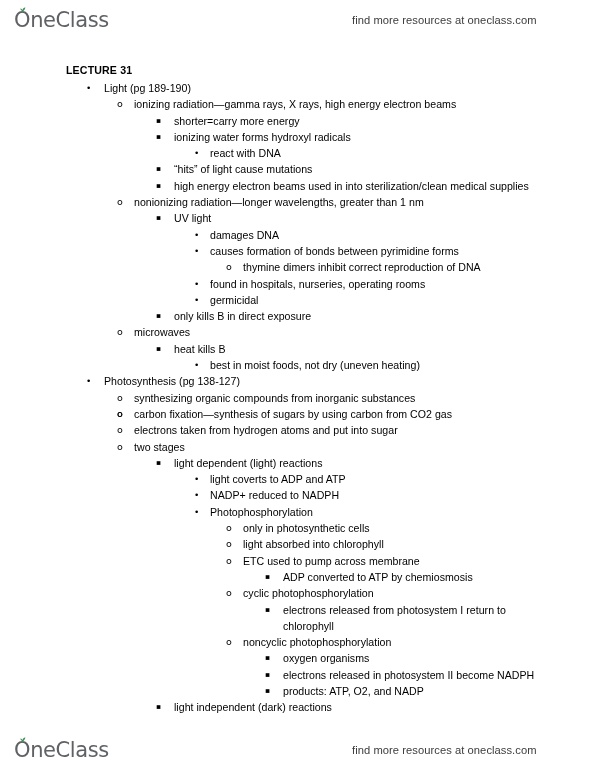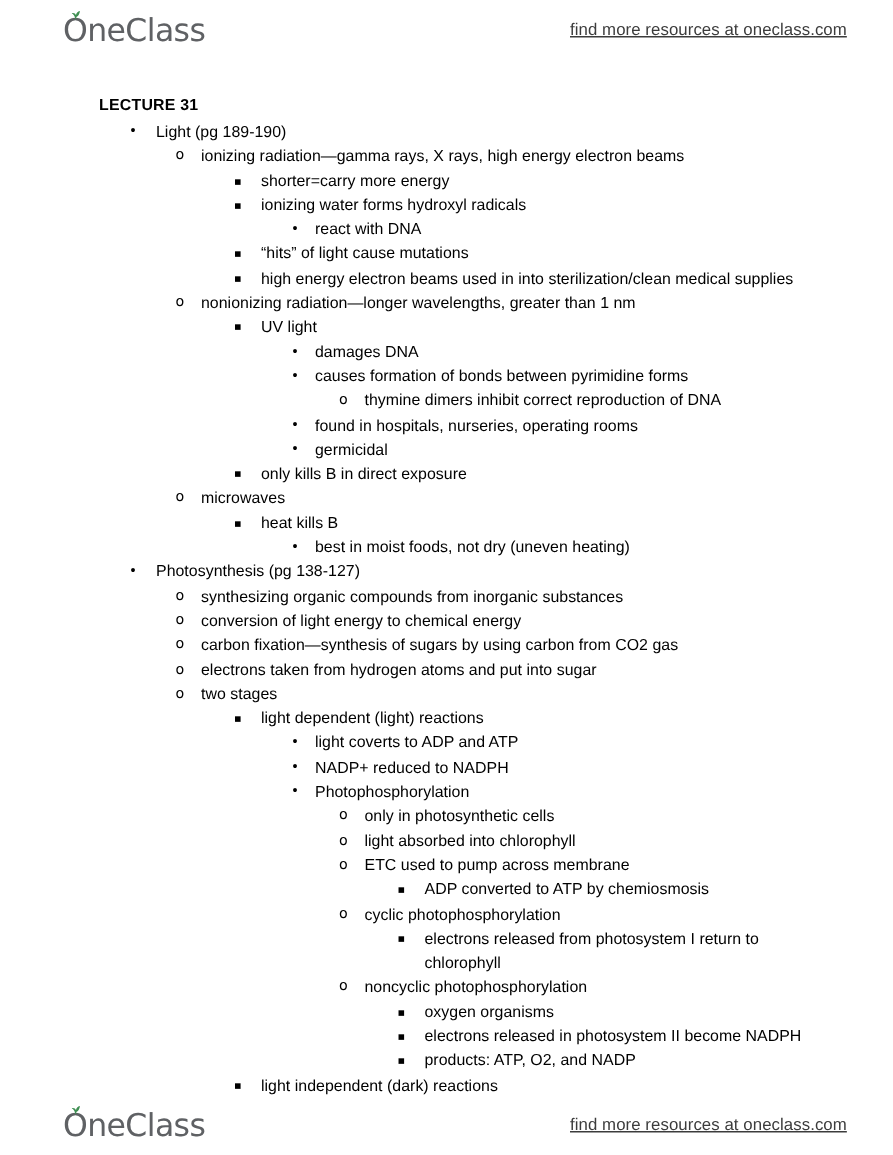--- a/index.html
+++ b/index.html
@@ -18,21 +18,20 @@
   }
 
   
   .band {
     position: absolute;
     left: 0;
     width: 558px;
     height: 40px;
     display: flex;
     align-items: center;
-    margin-left: 28px;
   }
   .band-header { top: 0; }
   .band-footer { top: 730px; }
 
   .brand {
     position: absolute;
     left: 14px;
     display: flex;
     align-items: flex-end;
     user-select: none;
@@ -54,21 +53,20 @@
     height: 7px;
   }
 
   .tagline {
     position: absolute;
     left: 352px;
     font-size: 11.2px;
     color: #3c3c3c;
     letter-spacing: 0.05px;
     white-space: nowrap;
-    text-decoration: underline;
   }
 
   
   .doc {
     position: absolute;
     left: 0;
     top: 0;
     width: 595px;
   }
   .doc-title {
@@ -218,21 +216,20 @@
       <li class="li lvl1">
         <span class="bullet disc">•</span>
         <span class="txt">Photosynthesis (pg 138-127)</span>
       </li>
       <li class="li lvl2">
         <span class="bullet circle">o</span>
         <span class="txt">synthesizing organic compounds from inorganic substances</span>
       </li>
       <li class="li lvl2">
         <span class="bullet circle">o</span>
-        <span class="txt">conversion of light energy to chemical energy</span>
       </li>
       <li class="li lvl2">
         <span class="bullet circle">o</span>
         <span class="txt">carbon fixation—synthesis of sugars by using carbon from CO2 gas</span>
       </li>
       <li class="li lvl2">
         <span class="bullet circle">o</span>
         <span class="txt">electrons taken from hydrogen atoms and put into sugar</span>
       </li>
       <li class="li lvl2">

